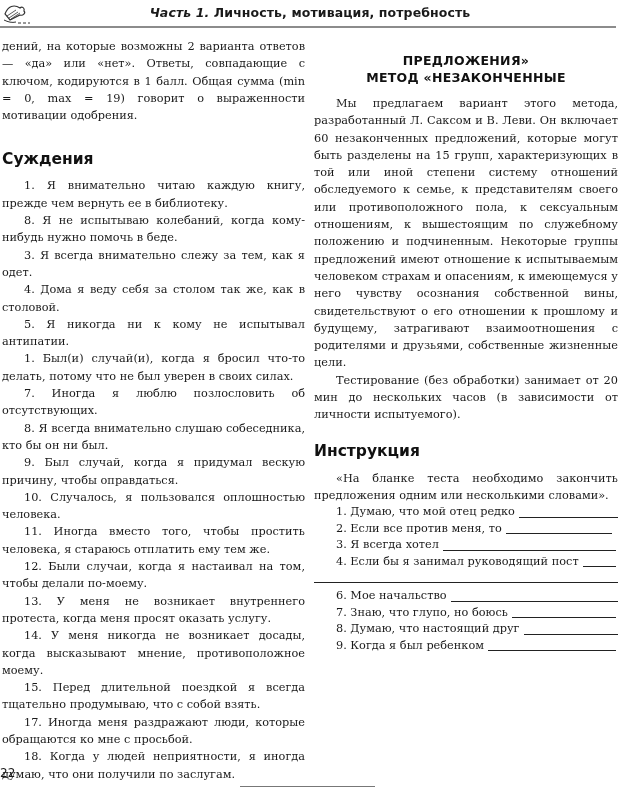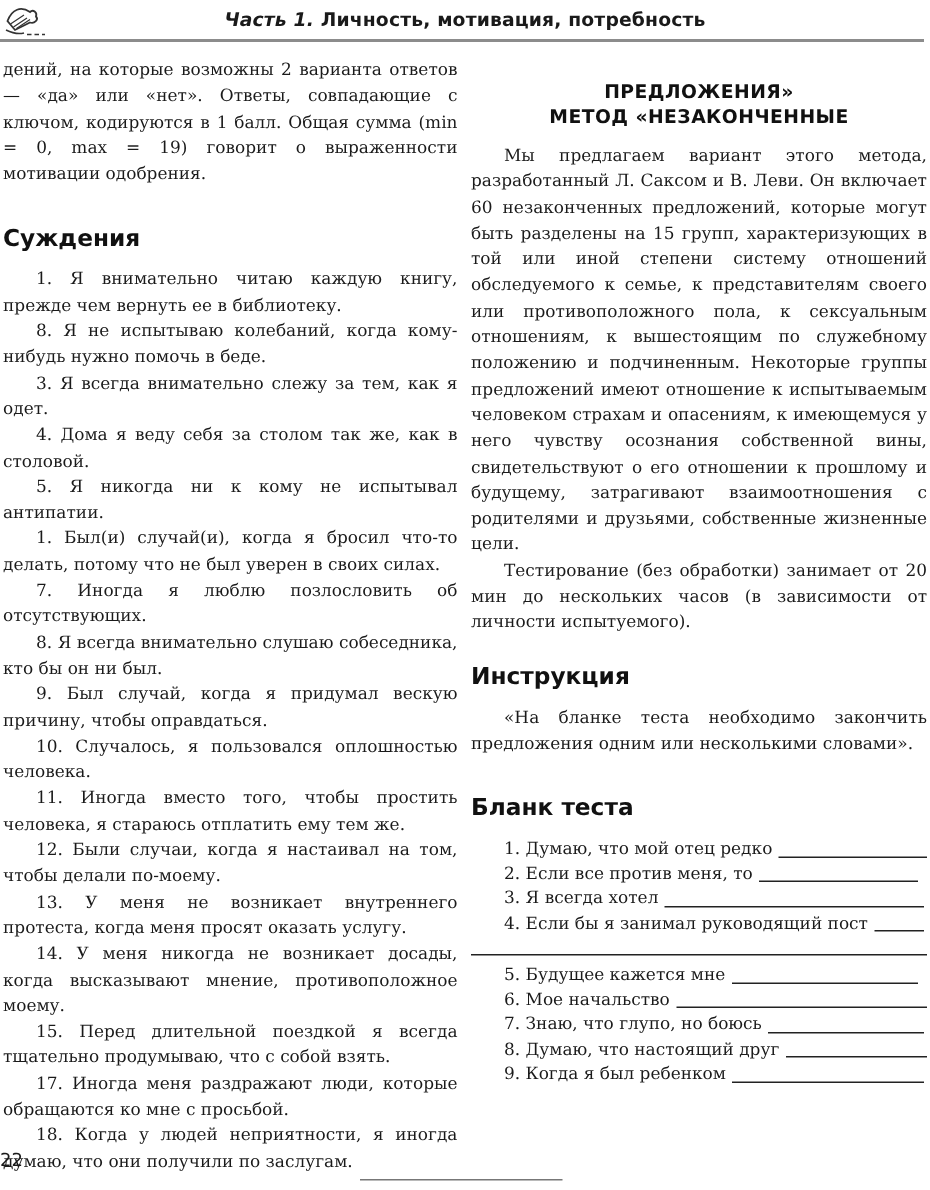--- a/index.html
+++ b/index.html
@@ -88,45 +88,40 @@
   </h1>
 
   <div style="margin-top:9px;">
     <p class="ind">Мы предлагаем вариант этого метода, разработанный Л. Саксом и В. Леви. Он включает 60 незаконченных предложений, которые могут быть разделены на 15 групп, характеризующих в той или иной степени систему отношений обследуемого к семье, к представителям своего или противоположного пола, к сексуальным отношениям, к вышестоящим по служебному положению и подчиненным. Некоторые группы предложений имеют отношение к испытываемым человеком страхам и опасениям, к имеющемуся у него чувству осознания собственной вины, свидетельствуют о его отношении к прошлому и будущему, затрагивают взаимоотношения с родителями и друзьями, собственные жизненные цели.</p>
     <p class="ind">Тестирование (без обработки) занимает от 20 мин до нескольких часов (в зависимости от личности испытуемого).</p>
   </div>
 
   <h2 class="section" style="margin-top:17px; margin-bottom:9px;">Инструкция</h2>
   <p class="ind">«На бланке теста необходимо закончить предложения одним или несколькими словами».</p>
 
-  <h2 class="section" style="margin-top:24px; margin-bottom:10px;">Бланк теста</h2>
 
   <div style="line-height:16.5px;">
     <div class="form-line indent">
       <span class="lbl">1. Думаю, что мой отец редко</span>
       <span class="blank"></span>
     </div>
     <div class="form-line indent">
       <span class="lbl">2. Если все против меня, то</span>
       <span class="blank" style="margin-right:6px"></span>
     </div>
     <div class="form-line indent">
       <span class="lbl">3. Я всегда хотел</span>
       <span class="blank" style="margin-right:2px"></span>
     </div>
     <div class="form-line indent">
       <span class="lbl">4. Если бы я занимал руководящий пост</span>
       <span class="blank" style="margin-right:2px"></span>
     </div>
     <div class="full-blank" style="margin-top:2px"></div>
 
-    <div class="form-line indent">
-      <span class="lbl">5. Будущее кажется мне</span>
-      <span class="blank" style="margin-right:6px"></span>
-    </div>
     <div class="form-line indent">
       <span class="lbl">6. Мое начальство</span>
       <span class="blank"></span>
     </div>
     <div class="form-line indent">
       <span class="lbl">7. Знаю, что глупо, но боюсь</span>
       <span class="blank" style="margin-right:2px"></span>
     </div>
     <div class="form-line indent">
       <span class="lbl">8. Думаю, что настоящий друг</span>

